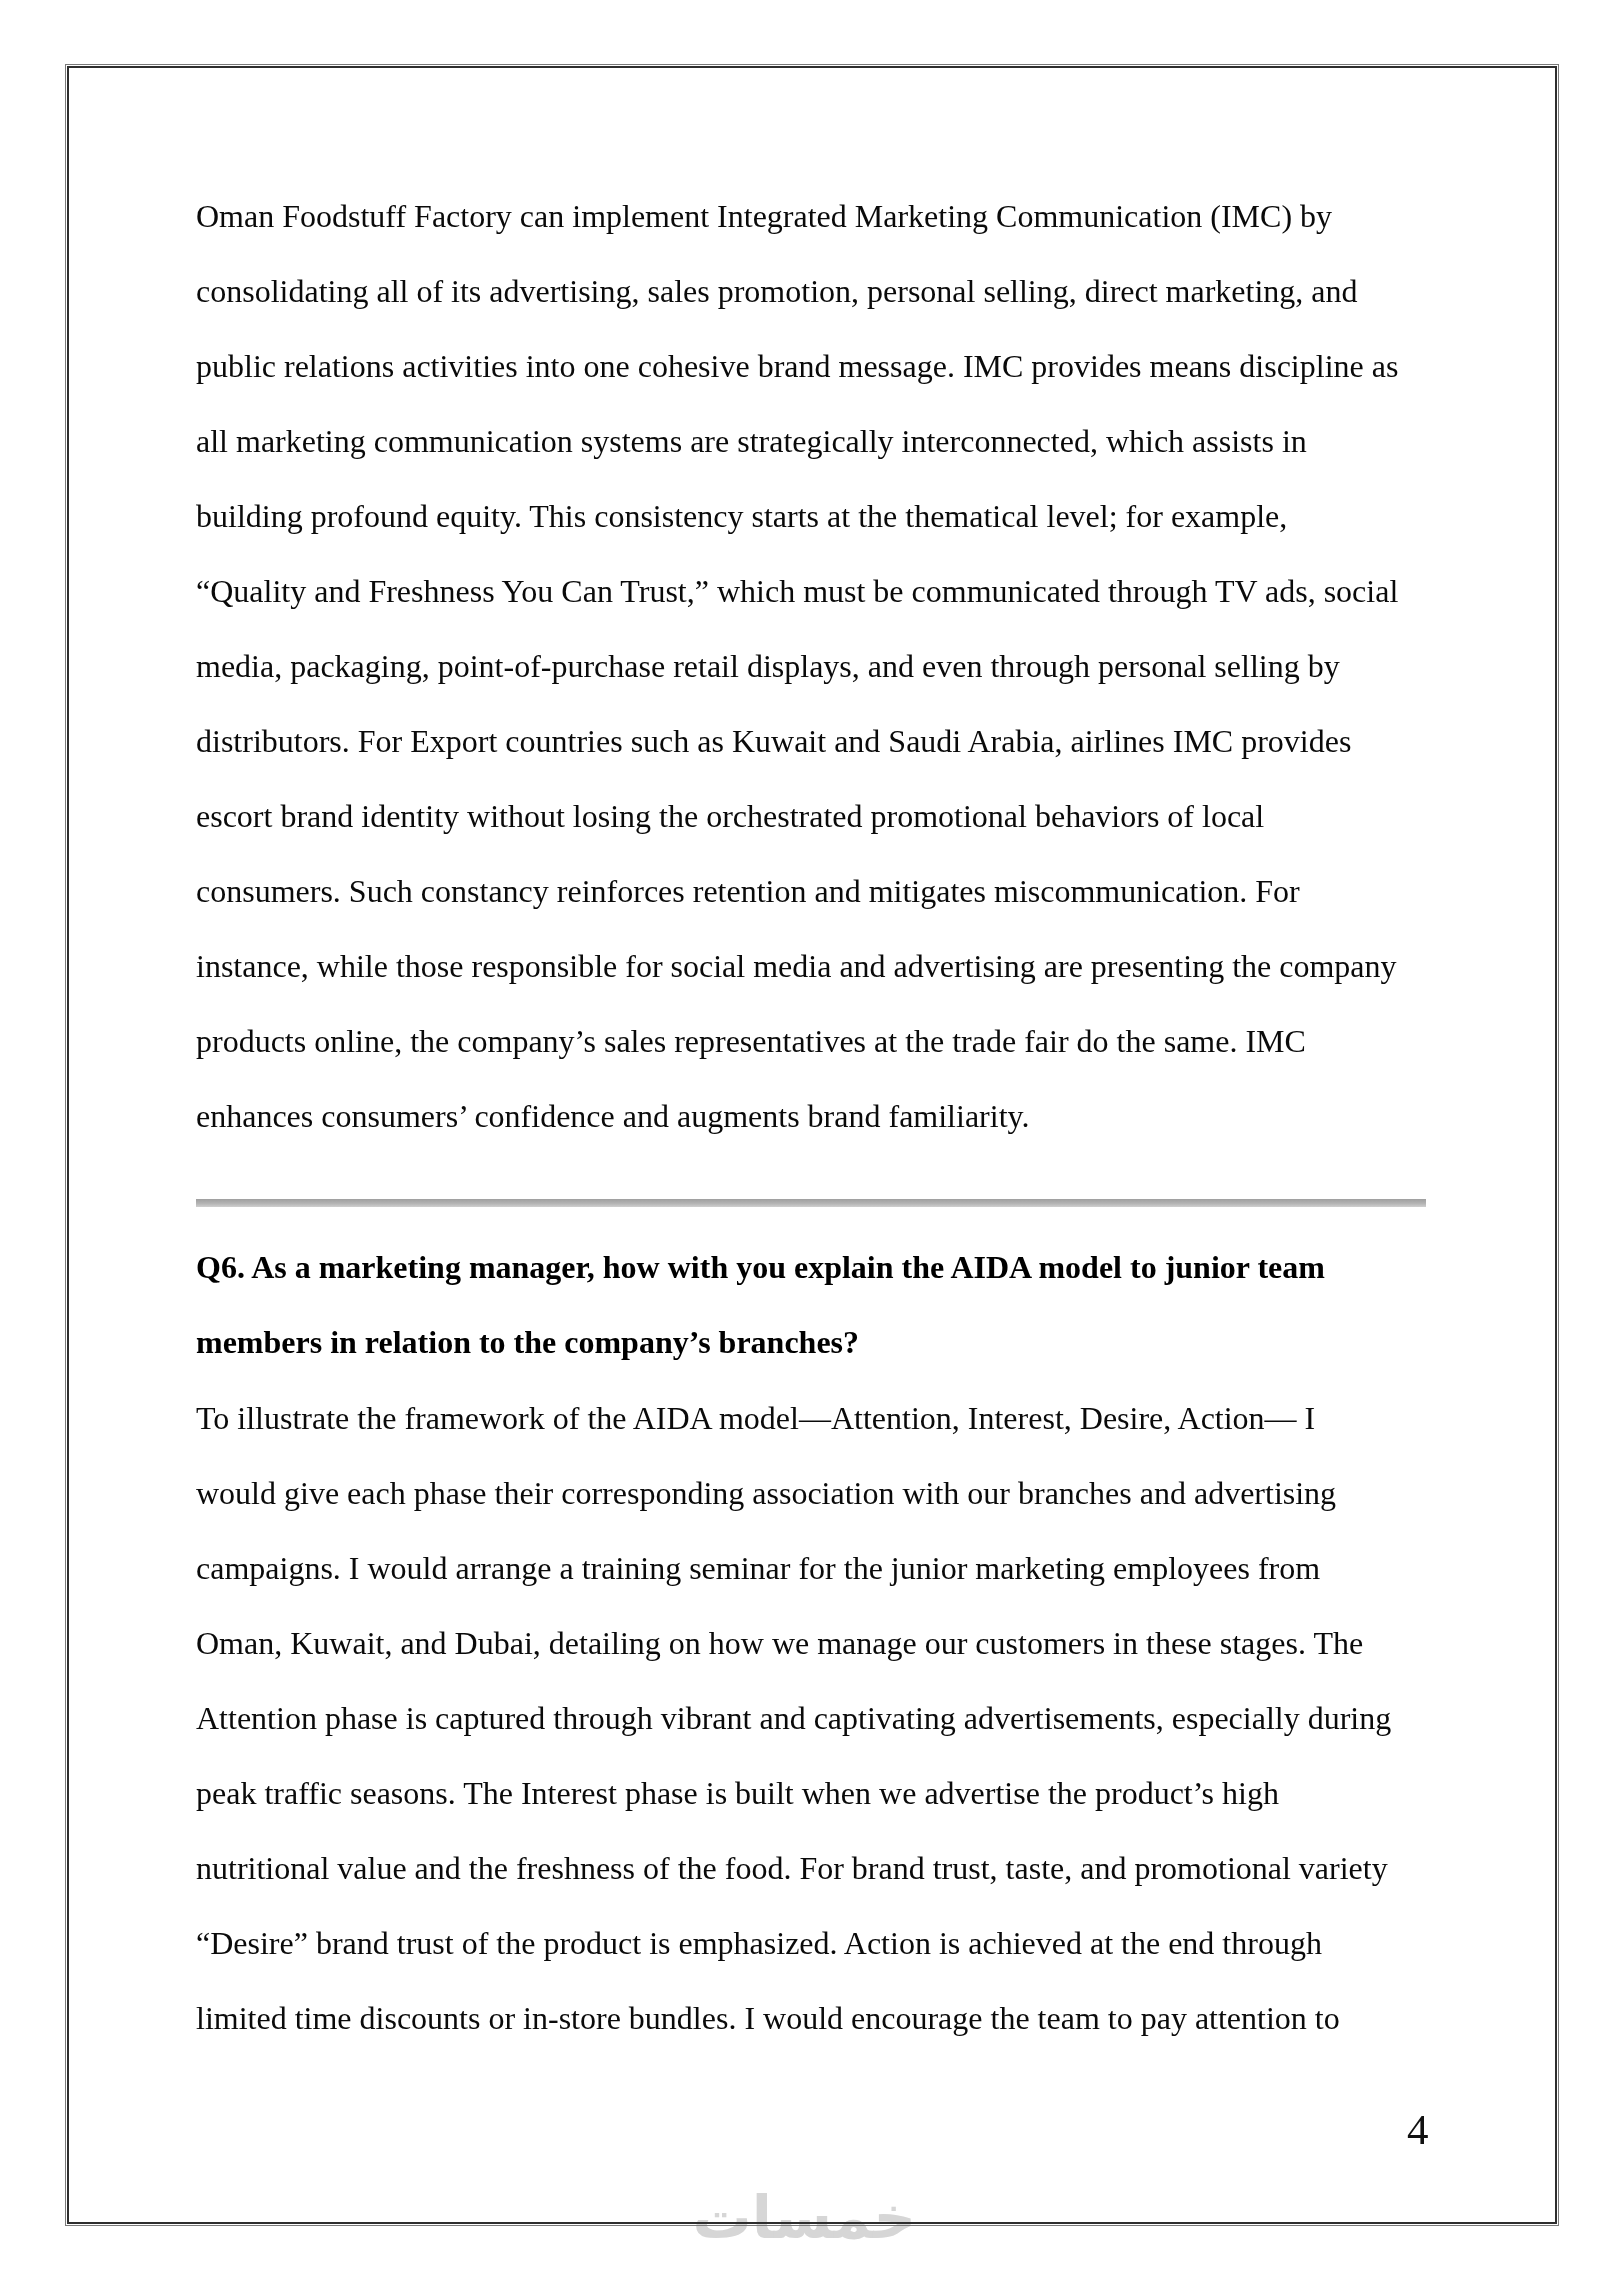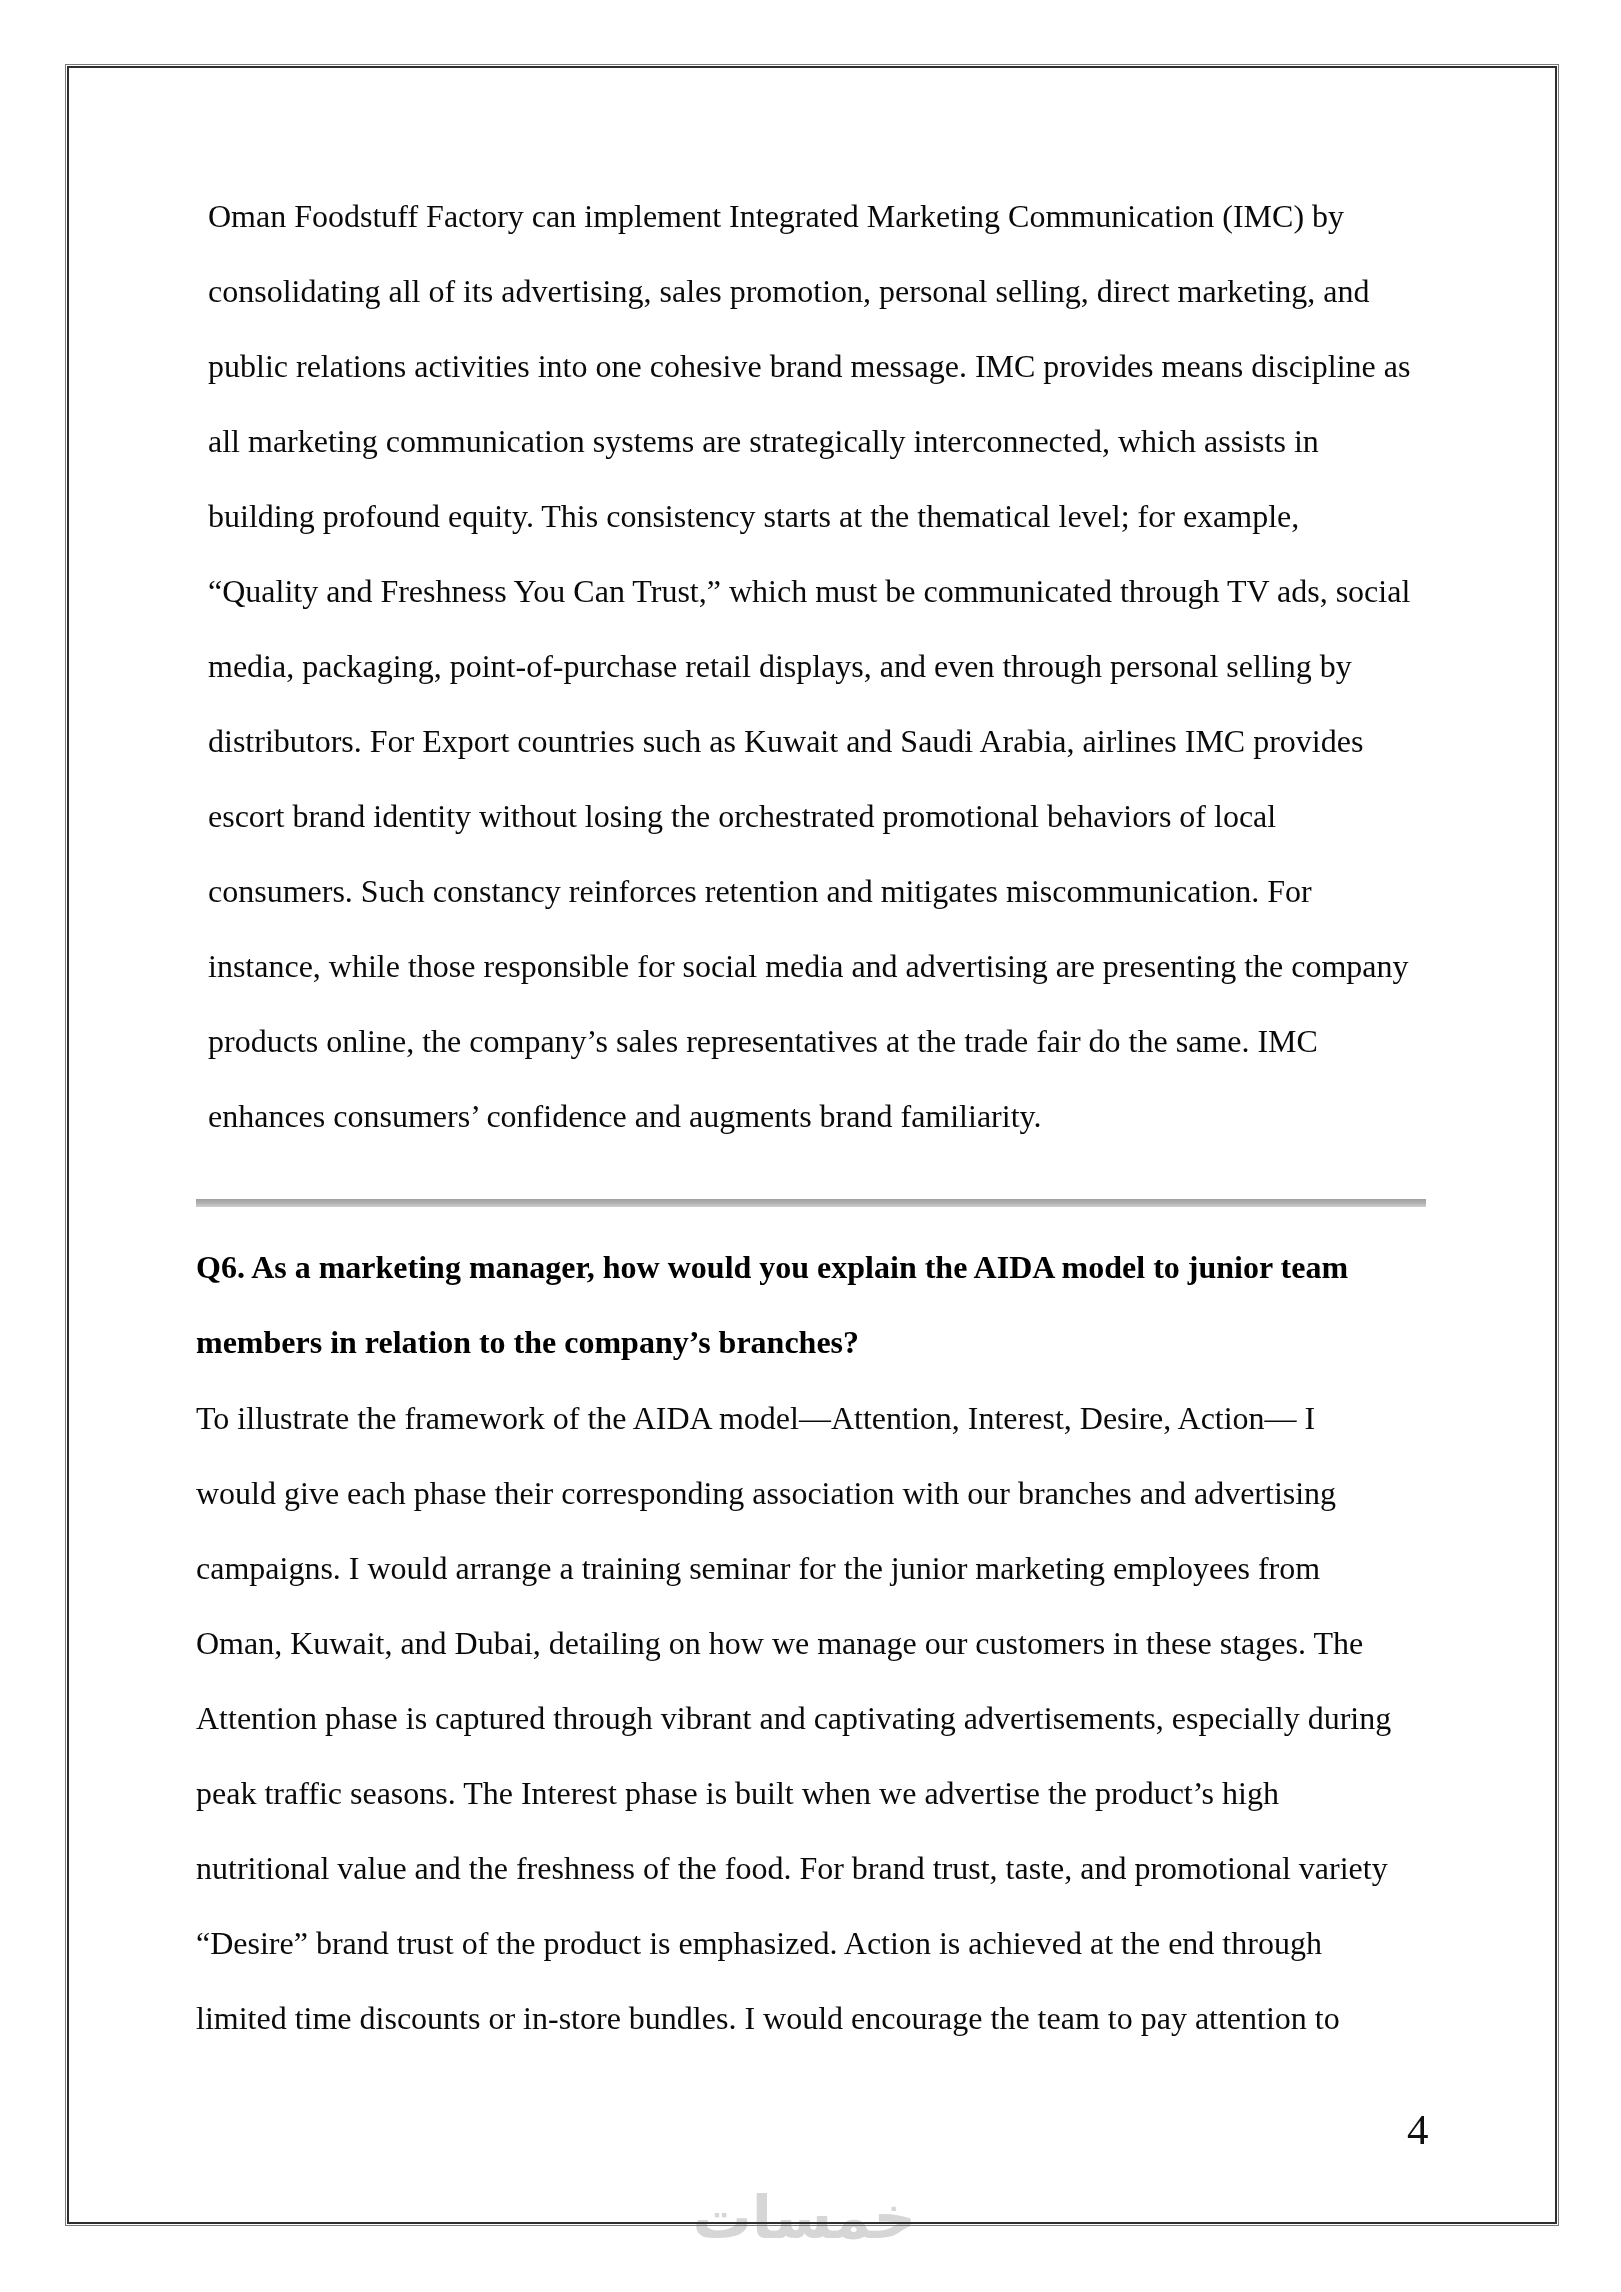--- a/index.html
+++ b/index.html
@@ -33,21 +33,21 @@
   .body-text {
     position: absolute;
     left: 196px;
     font-size: 32px;
     line-height: 75px;
     white-space: pre;
     margin: 0;
     z-index: 2;
     color: #0a0a0a;
   }
-  .para-imc   { top: 179px; margin-left: 12px; }
+  .para-imc   { top: 179px; }
   .heading-q6 { top: 1230px; font-weight: bold; color: #000000; }
   .para-aida  { top: 1381px; }
   .divider {
     position: absolute;
     left: 196px;
     top: 1199px;
     width: 1230px;
     height: 7.8px;
     background: linear-gradient(180deg, #9f9f9f 0%, #b3b3b3 55%, #cfcfcf 100%);
     z-index: 2;
@@ -94,21 +94,21 @@
 media, packaging, point-of-purchase retail displays, and even through personal selling by
 distributors. For Export countries such as Kuwait and Saudi Arabia, airlines IMC provides
 escort brand identity without losing the orchestrated promotional behaviors of local
 consumers. Such constancy reinforces retention and mitigates miscommunication. For
 instance, while those responsible for social media and advertising are presenting the company
 products online, the company’s sales representatives at the trade fair do the same. IMC
 enhances consumers’ confidence and augments brand familiarity.</p>
 
   <div class="divider"></div>
 
-  <h2 class="body-text heading-q6">Q6. As a marketing manager, how would you explain the AIDA model to junior team
+  <h2 class="body-text heading-q6">Q6. As a marketing manager, how with you explain the AIDA model to junior team
 members in relation to the company’s branches?</h2>
 
   <p class="body-text para-aida">To illustrate the framework of the AIDA model—Attention, Interest, Desire, Action— I
 would give each phase their corresponding association with our branches and advertising
 campaigns. I would arrange a training seminar for the junior marketing employees from
 Oman, Kuwait, and Dubai, detailing on how we manage our customers in these stages. The
 Attention phase is captured through vibrant and captivating advertisements, especially during
 peak traffic seasons. The Interest phase is built when we advertise the product’s high
 nutritional value and the freshness of the food. For brand trust, taste, and promotional variety
 “Desire” brand trust of the product is emphasized. Action is achieved at the end through

